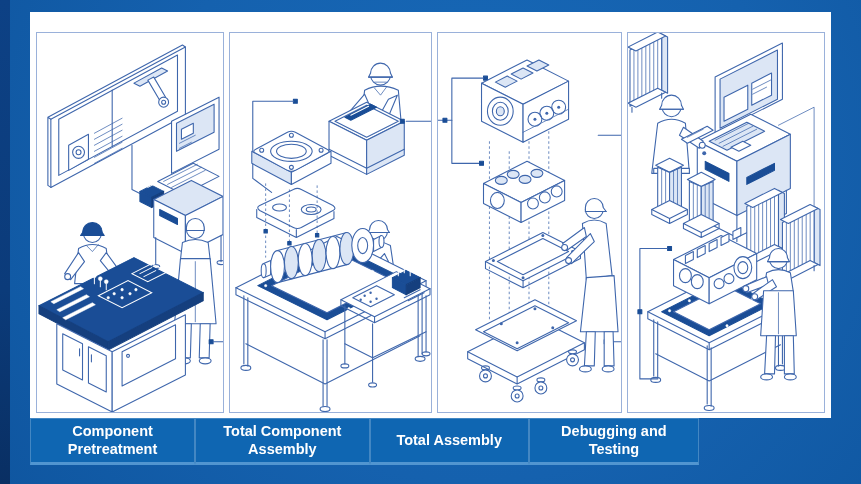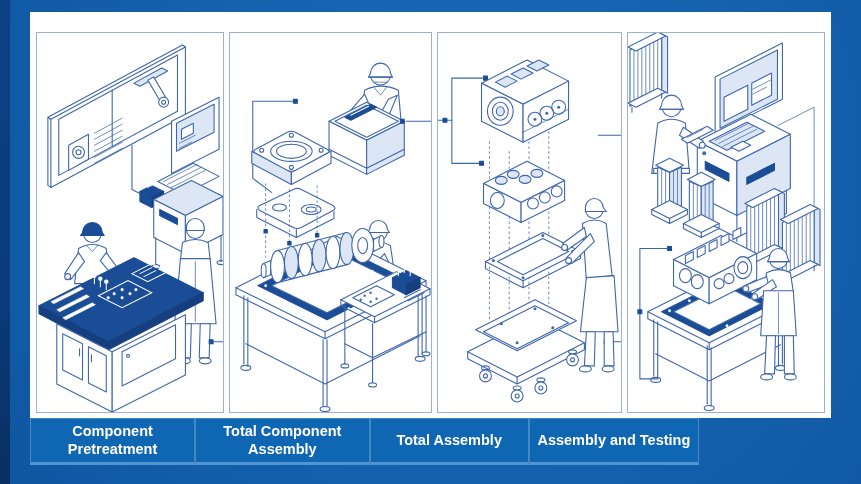--- a/index.html
+++ b/index.html
@@ -460,16 +460,16 @@
     <div class="band-cell b1">
       <span>Component Pretreatment</span>
     </div>
     <div class="band-cell b2">
       <span>Total Component Assembly</span>
     </div>
     <div class="band-cell b3">
       <span>Total Assembly</span>
     </div>
     <div class="band-cell b4">
-      <span>Assembly and Testing</span>
+      <span>Debugging and Testing</span>
     </div>
   </div>
 </div>
 
 </body></html>

